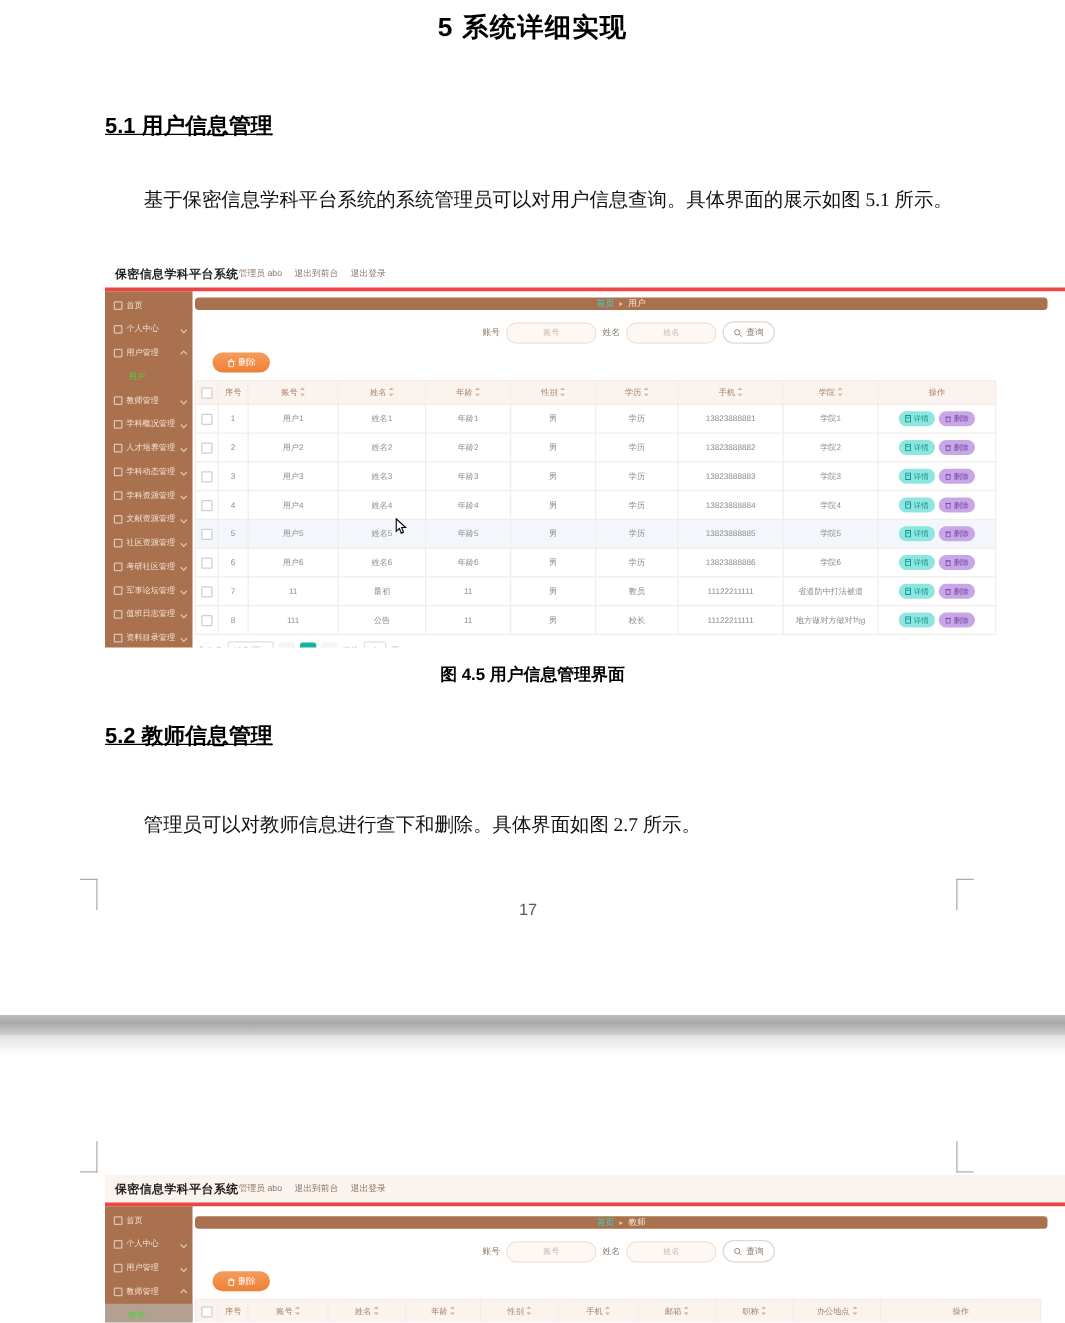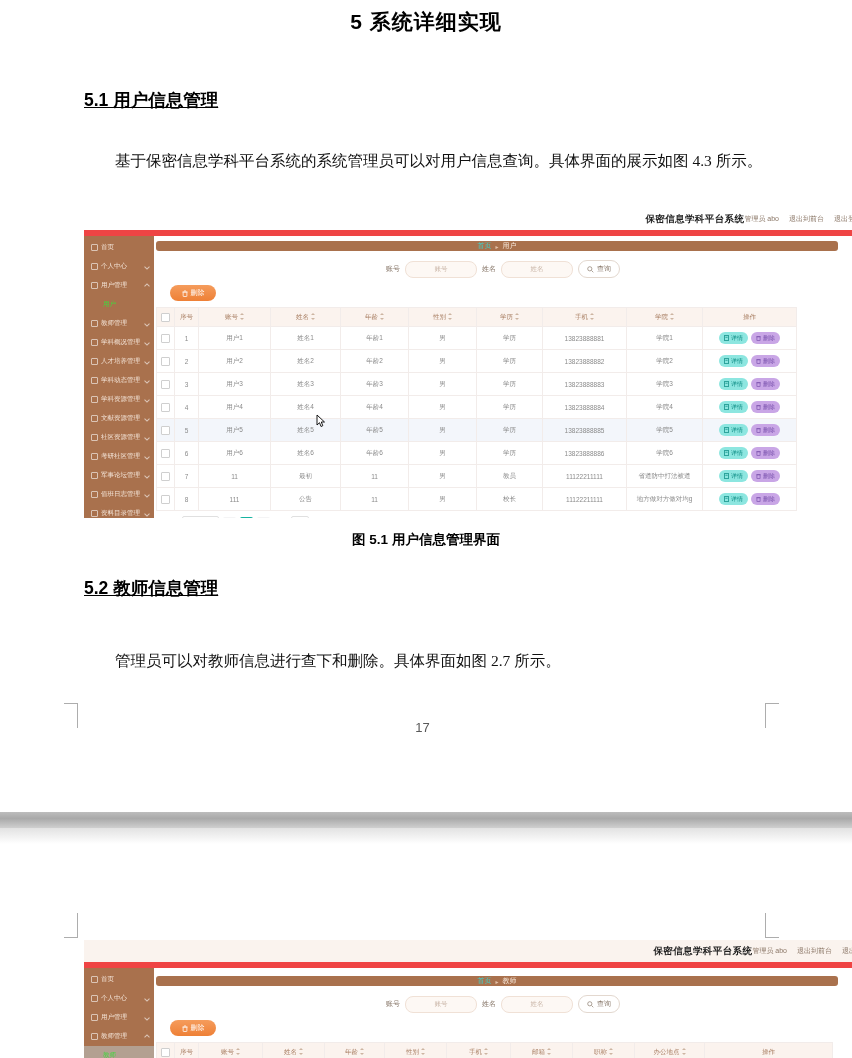--- a/index.html
+++ b/index.html
@@ -14,21 +14,21 @@
   .band2{position:absolute;left:0;top:828px;width:852px;height:16px;background:linear-gradient(180deg,#e2e2e2,#ffffff);}
   .mark{position:absolute;width:13px;height:24px;}
   .mark.bl{left:64px;top:703px;border-top:1px solid #adadad;border-right:1px solid #adadad;}
   .mark.br{left:765px;top:703px;border-top:1px solid #adadad;border-left:1px solid #adadad;}
   .mark.tl{left:64px;top:913px;border-bottom:1px solid #adadad;border-right:1px solid #adadad;}
   .mark.tr{left:765px;top:913px;border-bottom:1px solid #adadad;border-left:1px solid #adadad;}
   
   .shot{position:absolute;left:84px;width:768px;background:#fff;overflow:hidden;font-family:"Liberation Sans",sans-serif;}
   #shot1{top:208px;height:310px;}
   #shot2{top:940px;height:118px;}
-  .shot-header{height:22px;display:flex;align-items:center;justify-content:flex-end;padding-left:8px;border-bottom:6px solid #ef4444;background:#fff;}
+  .shot-header{height:22px;display:flex;align-items:center;justify-content:flex-start;padding-left:8px;border-bottom:3px solid #ef4444;background:#fff;}
   #shot2 .shot-header{background:#faf3ee;}
   .shot-title{font-weight:bold;font-size:9.5px;color:#1f1f1f;letter-spacing:.4px;white-space:nowrap;}
   .shot-usermenu{display:flex;gap:10px;font-size:7px;color:#8a7666;white-space:nowrap;margin-right:-10px;}
   #shot2 .shot-usermenu{margin-right:-18px;}
   .shot-body{display:flex;height:calc(100% - 23px);}
   .sidebar{width:70px;background:#a9714d;flex:none;padding-top:2px;overflow:hidden;}
   .side-item{height:19px;display:flex;align-items:center;padding:0 5px 0 7px;color:#f3e3d6;font-size:6.5px;gap:3px;white-space:nowrap;overflow:hidden;}
   .side-item .slbl{flex:0 1 auto;overflow:hidden;}
   .sicon{width:5px;height:5px;border:1px solid rgba(255,255,255,.65);border-radius:1px;flex:none;opacity:.9;}
   .chev{width:3px;height:3px;border-right:1px solid rgba(255,255,255,.6);border-bottom:1px solid rgba(255,255,255,.6);transform:rotate(45deg);flex:none;margin-left:auto;}
@@ -66,22 +66,22 @@
   .pbox{width:13px;height:13px;border-radius:2px;background:#f4f4f5;color:#9a9a9a;display:flex;align-items:center;justify-content:center;}
   .pbox.active{background:#16b3a0;color:#fff;}
   .pgoto{width:16px;height:13px;border:1px solid #e0e0e0;border-radius:2px;display:flex;align-items:center;justify-content:center;color:#777;background:#fff;}
   .cursor{position:absolute;left:316px;top:414px;z-index:5;}
 </style>
 </head>
 <body>
 
 <div class="doc-h1">5 系统详细实现</div>
 <div class="doc-h2" style="top:88px;">5.1 用户信息管理</div>
-<div class="doc-p" style="top:146px;">基于保密信息学科平台系统的系统管理员可以对用户信息查询。具体界面的展示如图 4.3 所示。</div>
-<div class="doc-caption">图 5.1 用户信息管理界面</div>
+<div class="doc-p" style="top:146px;">基于保密信息学科平台系统的系统管理员可以对用户信息查询。具体界面的展示如图 5.1 所示。</div>
+<div class="doc-caption">图 4.5 用户信息管理界面</div>
 <div class="doc-h2" style="top:576px;">5.2 教师信息管理</div>
 <div class="doc-p" style="top:646px;">管理员可以对教师信息进行查下和删除。具体界面如图 2.7 所示。</div>
 <div class="doc-pagenum">17</div>
 <div class="mark bl"></div>
 <div class="mark br"></div>
 <div class="band1"></div>
 <div class="band2"></div>
 <div class="mark tl"></div>
 <div class="mark tr"></div>
 

